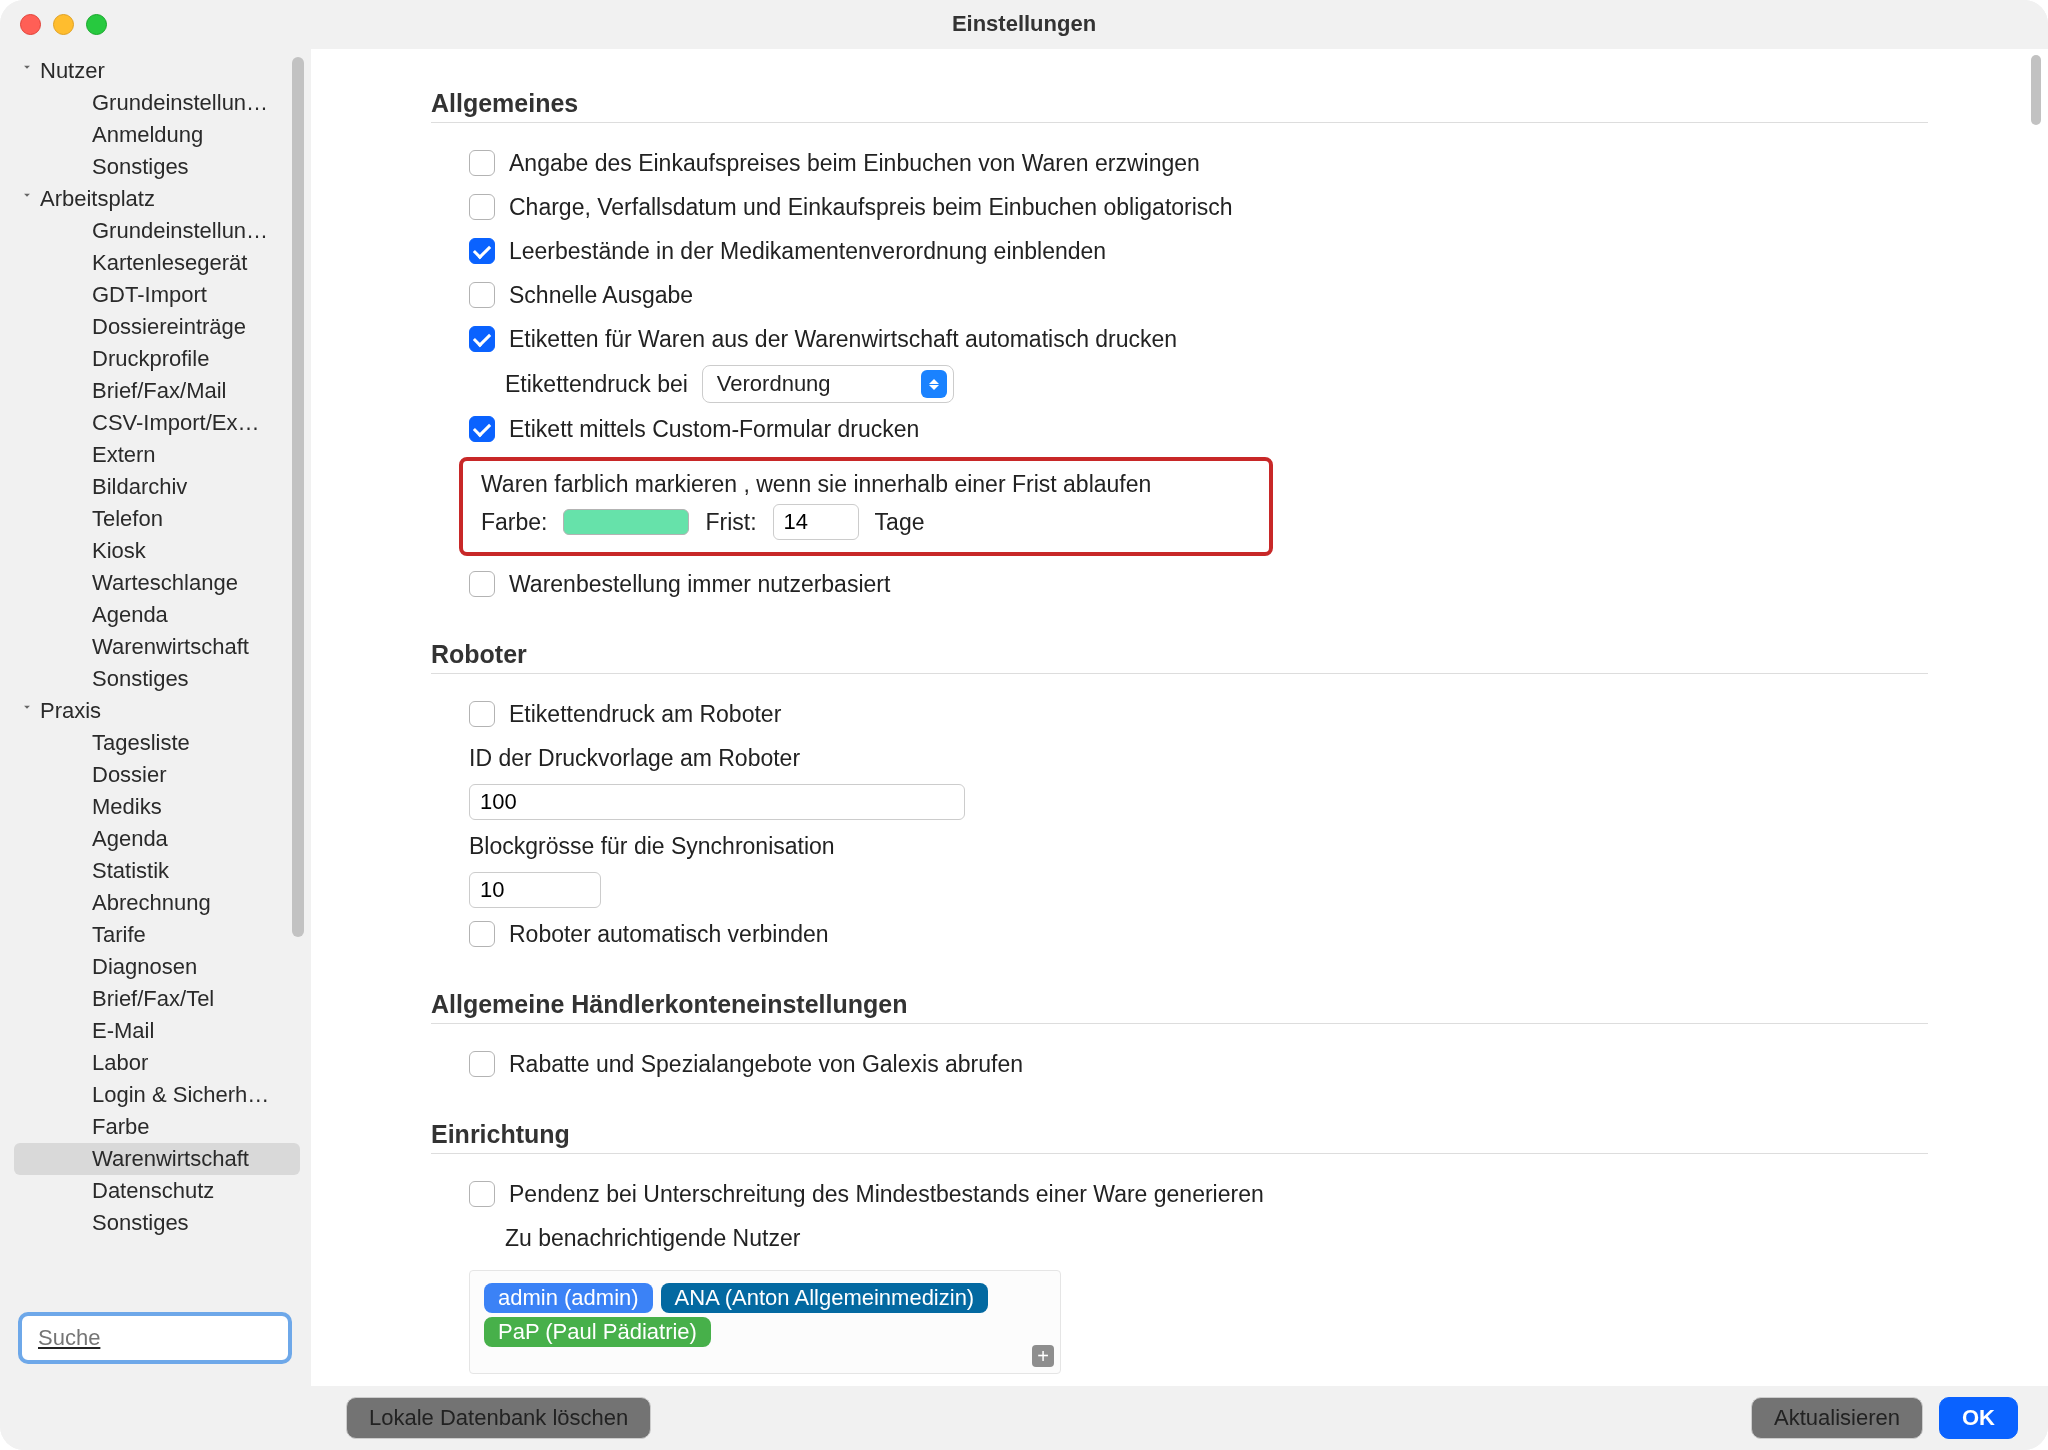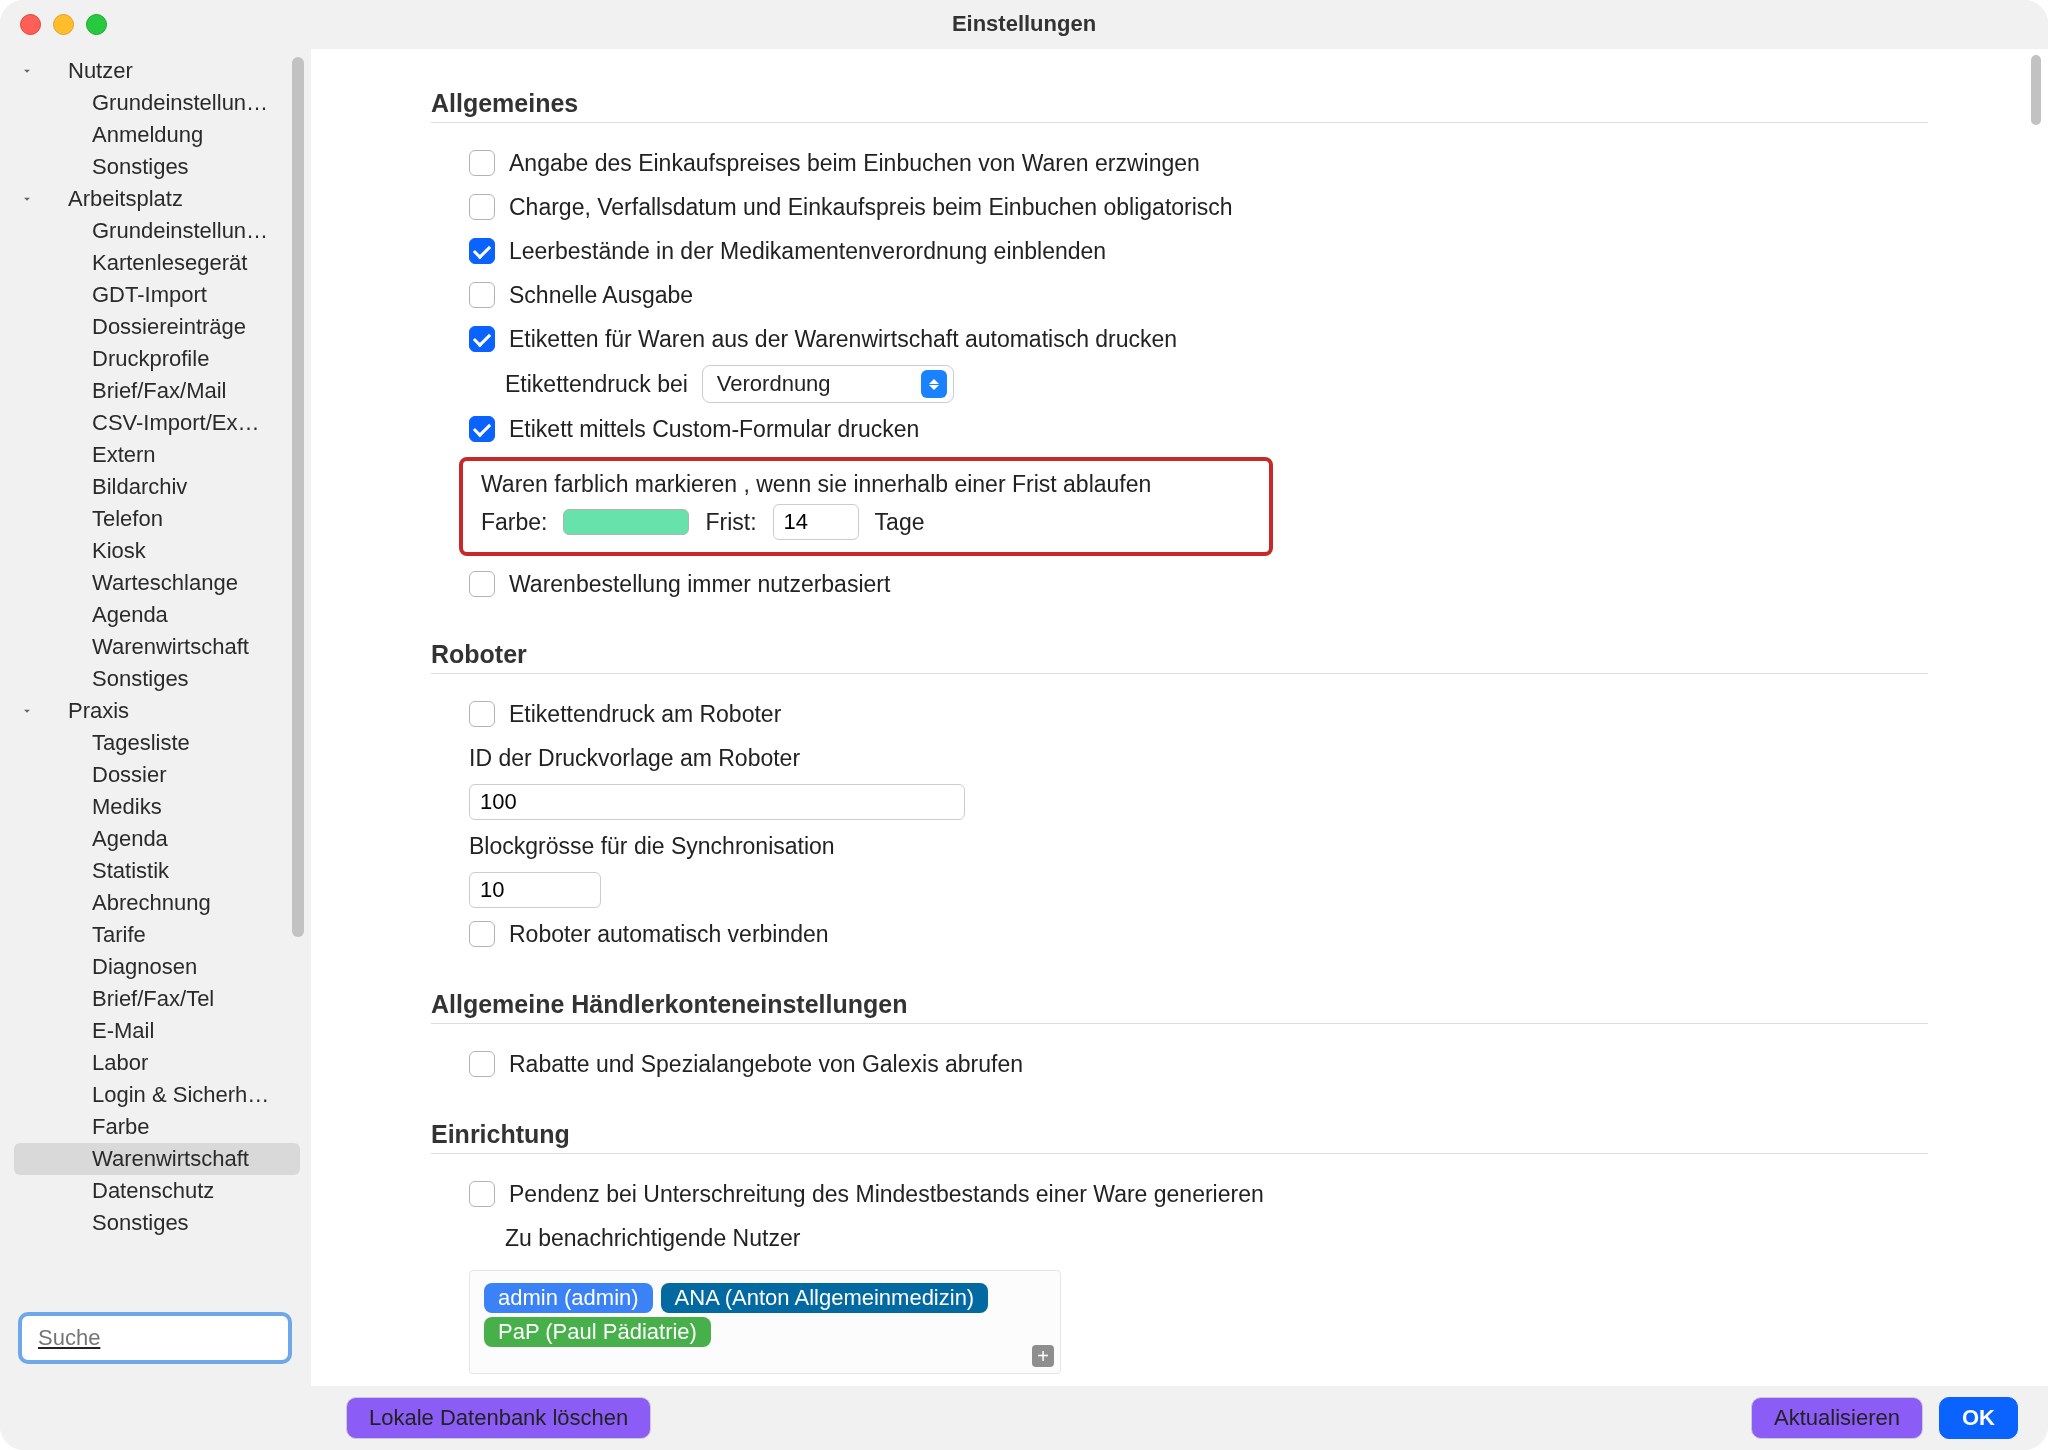--- a/index.html
+++ b/index.html
@@ -8,21 +8,21 @@
 .lights{display:flex;gap:12px;padding-left:20px;}
 .light{width:19px;height:19px;border-radius:50%;}
 .light.red{background:#ff5f56;border:1px solid #e14037;}
 .light.yellow{background:#ffbd2e;border:1px solid #dfa022;}
 .light.green{background:#27c93f;border:1px solid #18a72b;}
 .title{position:absolute;left:0;right:0;text-align:center;font-weight:700;font-size:22px;color:#333;}
 .body{flex:1;display:flex;min-height:0;}
 .sidebar{width:310px;background:#f1f1f1;display:flex;flex-direction:column;border-right:1px solid #f1f1f1;position:relative;}
 .tree{flex:1;overflow-y:auto;padding-top:6px;}
 .tree ul{list-style:none;margin:0;padding:0;}
-.group-hdr{display:flex;align-items:center;padding:3px 0 3px 18px;cursor:default;gap:28px;}
+.group-hdr{display:flex;padding:3px 0 3px 18px;cursor:default;}
 .group-hdr .chev{width:18px;height:18px;margin-right:4px;display:inline-flex;align-items:center;justify-content:center;}
 .group-hdr .chev svg{width:14px;height:14px;fill:#666;}
 .group-hdr .lbl{font-size:22px;color:#2a2a2a;}
 .item{padding:3px 8px 3px 78px;font-size:22px;color:#2a2a2a;white-space:nowrap;overflow:hidden;text-overflow:ellipsis;cursor:default;border-radius:6px;margin:0 10px 0 14px;}
 .item.selected{background:#d9d9d9;}
 .search-wrap{padding:12px 18px 22px 18px;}
 .search{height:44px;border:4px solid #6ea8e9;border-radius:10px;background:#fff;display:flex;align-items:center;padding:0 8px;text-decoration:underline;}
 .search .mag{width:22px;height:22px;margin-right:6px;opacity:.6;}
 .search input{border:0;outline:none;flex:1;font-size:22px;background:transparent;}
 .sidebar-scroll{position:absolute;right:0;top:0;bottom:0;width:24px;display:flex;flex-direction:column;align-items:center;padding-top:4px;}
@@ -48,21 +48,21 @@
 .txt-input.small{width:64px;}
 .txt-input.med{width:110px;}
 .txt-input.wide{width:474px;}
 .tags-area{margin:10px 0 0 38px;width:570px;background:#fcfcfc;border:1px solid #e5e5e5;padding:10px 10px 24px 10px;position:relative;border-radius:4px;}
 .tag{display:inline-block;color:#fff;font-size:22px;padding:2px 14px;border-radius:8px;margin:2px 4px;}
 .tag.gray{background:#3b82f6;}
 .tag.teal{background:#0369a1;}
 .tag.green{background:#47b04a;}
 .tags-area .plus{position:absolute;right:6px;bottom:6px;width:22px;height:22px;background:#8e8e8e;color:#fff;display:flex;align-items:center;justify-content:center;border-radius:4px;font-size:20px;line-height:1;}
 .footer{height:64px;background:#f1f1f1;display:flex;align-items:center;padding:0 30px 0 20px;gap:16px;}
-.btn{height:40px;padding:0 22px;border-radius:10px;border:1px solid #ccc;background:#8b5cf6;font-size:22px;display:flex;align-items:center;color:#222;}
+.btn{height:40px;padding:0 22px;border-radius:10px;border:1px solid #ccc;background:#737373;font-size:22px;display:flex;align-items:center;color:#222;}
 .btn.primary{background:#0a62ff;border-color:#0a62ff;color:#fff;font-weight:600;}
 .content-scroll{position:absolute;right:2px;top:2px;width:20px;height:80px;}
 .content-scroll .t{width:10px;height:70px;background:#c2c2c2;border-radius:6px;margin:4px auto;}
 </style>
 </head>
 <body>
 
 <div class="window">
   <div class="titlebar">
     <div class="lights">

